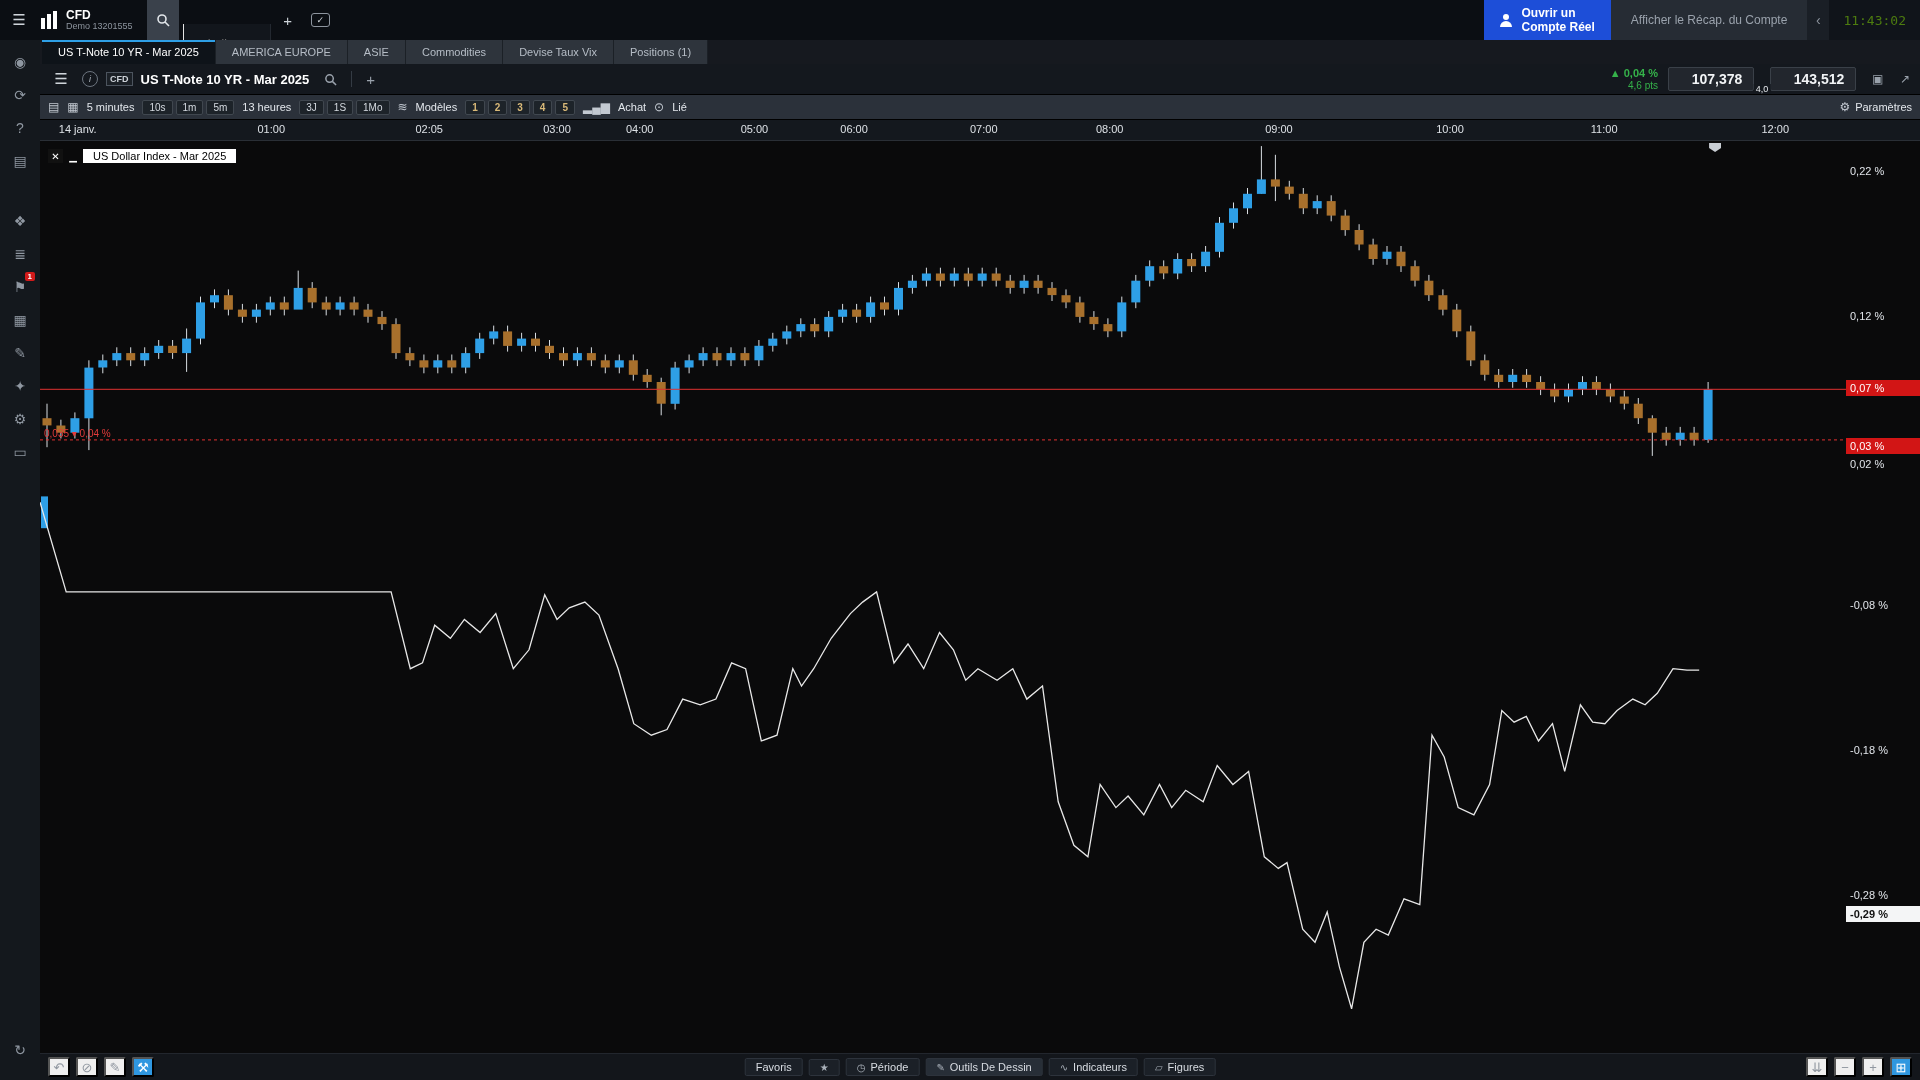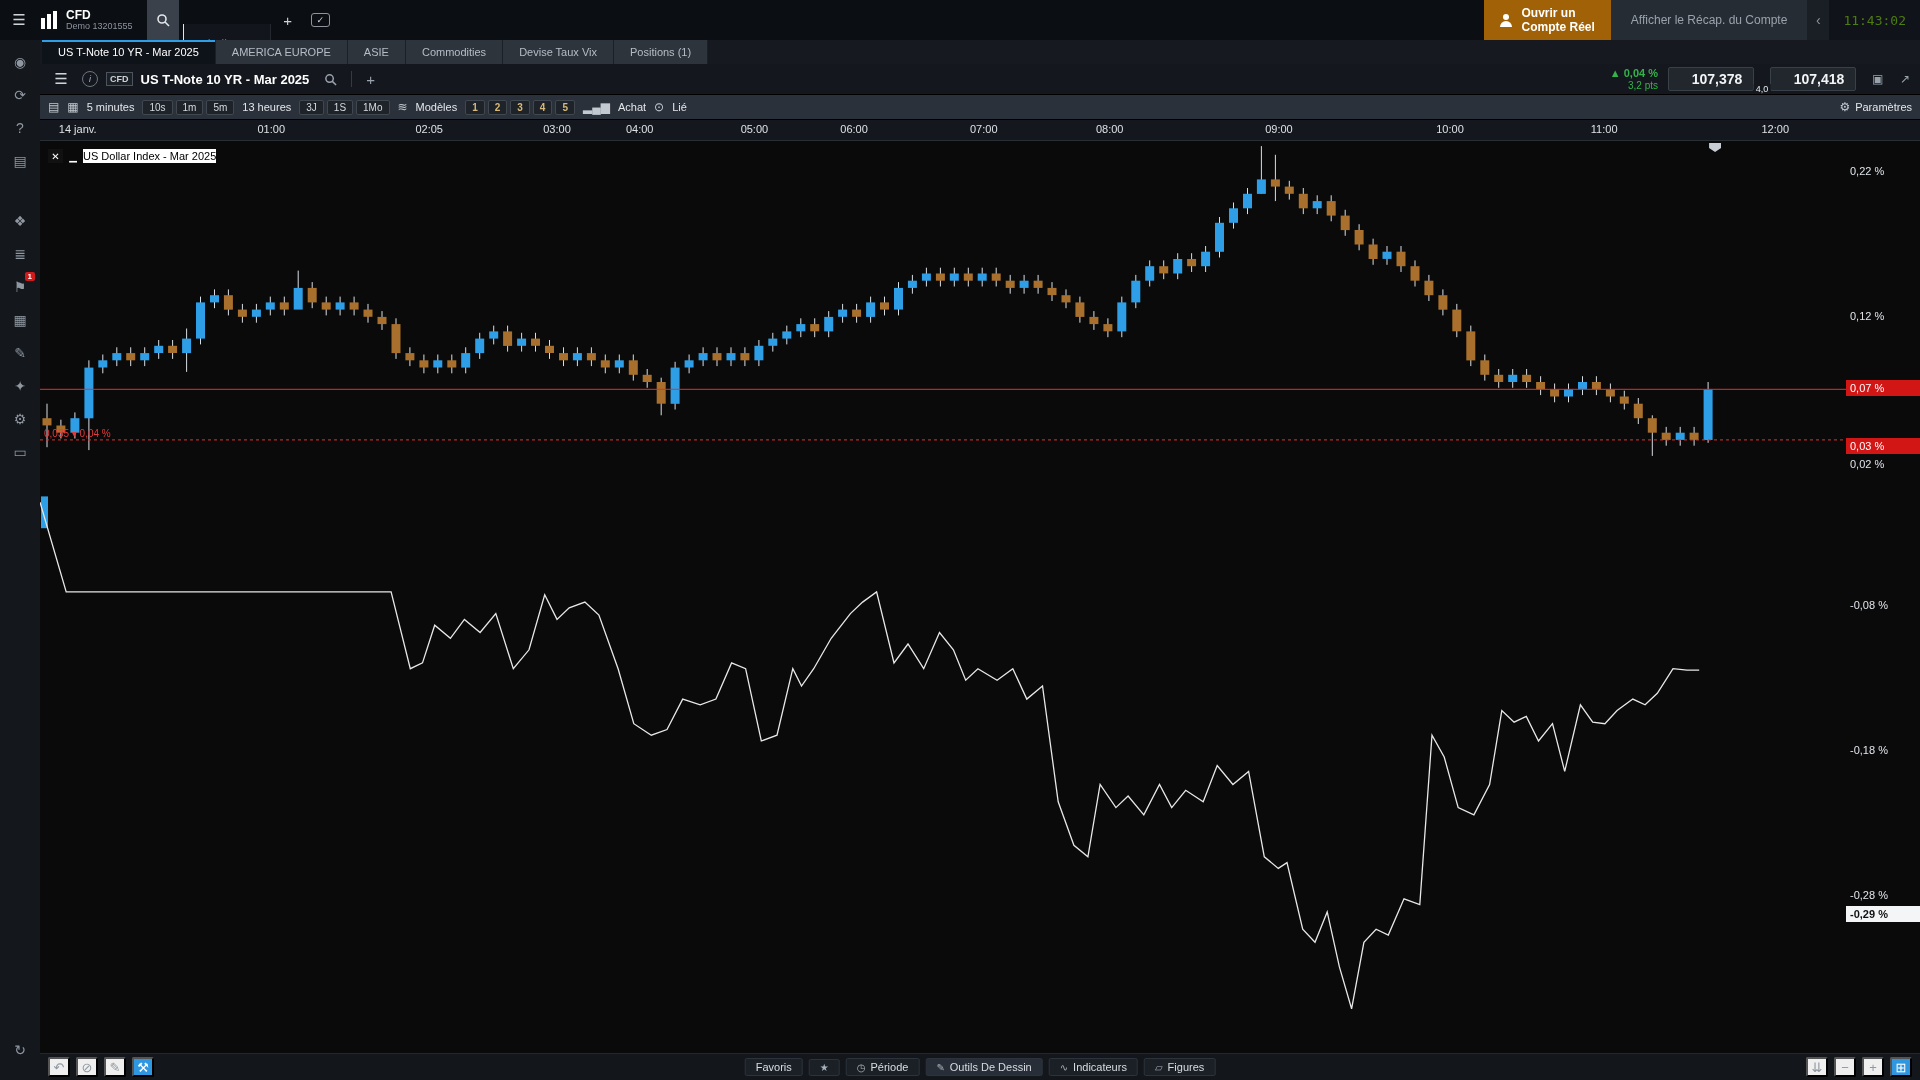--- a/index.html
+++ b/index.html
@@ -15,21 +15,21 @@
   .logo i{width:4px;background:#fff;display:block;}
   .logo i:nth-child(1){height:11px}.logo i:nth-child(2){height:15px}.logo i:nth-child(3){height:18px}
   .brand{line-height:1.05;margin-right:10px;}
   .brand-app{font-weight:bold;color:#fff;font-size:12px;}
   .brand-acc{font-size:9px;color:#8d949e;}
   .tb-search{width:32px;height:100%;background:#3a414b;display:flex;align-items:center;justify-content:center;border:0;cursor:pointer;}
   .tb-tab{padding:0 24px;display:flex;align-items:center;color:#737373;font-size:12px;background:#12161c;height:100%;
           border-left:1px solid #e5e5e5;border-right:1px solid #232830;cursor:pointer;margin-top:48px;}
   .devbox{border:1px solid #8d949e;border-radius:3px;font-size:9px;padding:1px 5px;color:#cfd4da;}
   .tb-right{display:flex;align-items:stretch;}
-  .cta{background:#a16207;border:0;color:#fff;display:flex;align-items:center;gap:9px;padding:12px 16px;cursor:pointer;}
+  .cta{background:#1d4ed8;border:0;color:#fff;display:flex;align-items:center;gap:9px;padding:12px 16px;cursor:pointer;}
   .cta-person{display:block;}
   .cta-person::before{content:"";display:block;width:6px;height:6px;border-radius:50%;background:#fff;margin:0 auto;}
   .cta-person::after{content:"";display:block;width:12px;height:6px;border-radius:6px 6px 0 0;background:#fff;margin-top:1px;}
   .cta-lines{display:flex;flex-direction:column;align-items:flex-start;font-size:12px;font-weight:bold;line-height:1.2;font-family:inherit;}
   .recap{background:#262c34;border:0;color:#9aa2ac;font-size:12px;padding:0 20px;cursor:pointer;font-family:inherit;}
   .chev{width:22px;background:#1a1f26;color:#8d949e;border:0;font-size:14px;cursor:pointer;}
   .clock{display:flex;align-items:center;padding:0 14px;font-family:"DejaVu Sans Mono",monospace;font-size:13px;color:#4d7c0f;background:#10141a;}
 
   
   .body-row{flex:1;display:flex;min-height:0;}
@@ -80,21 +80,21 @@
   .time-axis{height:20px;flex:0 0 20px;background:#14181e;position:relative;border-bottom:1px solid #2a2f36;font-size:11px;color:#dde1e6;}
   .tick{position:absolute;top:3px;transform:translateX(-50%);white-space:nowrap;}
   .tick.first{transform:none;}
 
   
   .plot{flex:1;position:relative;background:#0a0a0b;min-height:0;}
   #chart-svg{position:absolute;inset:0;}
   .legend{position:absolute;top:8px;left:8px;display:flex;align-items:center;gap:4px;z-index:6;}
   .lg-x{width:15px;height:14px;background:#111;color:#fff;font-size:10px;display:flex;align-items:center;justify-content:center;cursor:pointer;}
   .lg-min{color:#fff;font-size:10px;cursor:pointer;width:12px;text-align:center;}
-  .lg-label{background:#fff;color:#000;font-size:11px;padding:1px 0;white-space:nowrap;}
+  .lg-label{background:#fff;color:#000;font-size:11px;padding:1px 10px;white-space:nowrap;}
   .left-level{position:absolute;left:4px;color:#e23b3b;font-size:10px;z-index:5;white-space:nowrap;}
   .axis-slider{position:absolute;top:2px;width:12px;height:9px;background:#c9ced4;z-index:6;cursor:ew-resize;
                clip-path:polygon(0 0,100% 0,100% 55%,50% 100%,0 55%);}
   .price-axis{position:absolute;top:0;right:0;bottom:0;width:74px;z-index:5;}
   .axis-label{position:absolute;left:0;right:0;font-size:11px;padding:2px 4px;white-space:nowrap;}
   .axis-label.plain{color:#e0e4e9;}
   .axis-label.red{background:#d21515;color:#fff;font-weight:normal;}
   .axis-label.white{background:#f4f5f6;color:#101010;font-weight:bold;}
 
   
@@ -225,25 +225,25 @@
                 <circle cx="6" cy="6" r="4" fill="none" stroke="#9aa2ac" stroke-width="1.6"></circle>
                 <line x1="9" y1="9" x2="13" y2="13" stroke="#9aa2ac" stroke-width="1.6"></line>
               </svg>
           </button>
           <span class="vsep"></span>
           <button class="ch-add">+</button>
         </div>
         <div class="ch-right">
           <div class="change">
             <span class="pct"><span>▲</span> <span>0,04 %</span></span>
-            <span class="pts">3,2 pts</span>
+            <span class="pts">4,6 pts</span>
           </div>
           <div class="prices">
             <button class="price">107,378</button>
-            <button class="price">107,418</button>
+            <button class="price">143,512</button>
             <span class="spread">4,0</span>
           </div>
           <button class="ch-ic"><span>▣</span></button>
           <button class="ch-ic"><span>↗</span></button>
         </div>
       </div>
 
       <div class="chart-toolbar">
         <div class="ct-left">
           <span class="ct-ic">▤</span>

